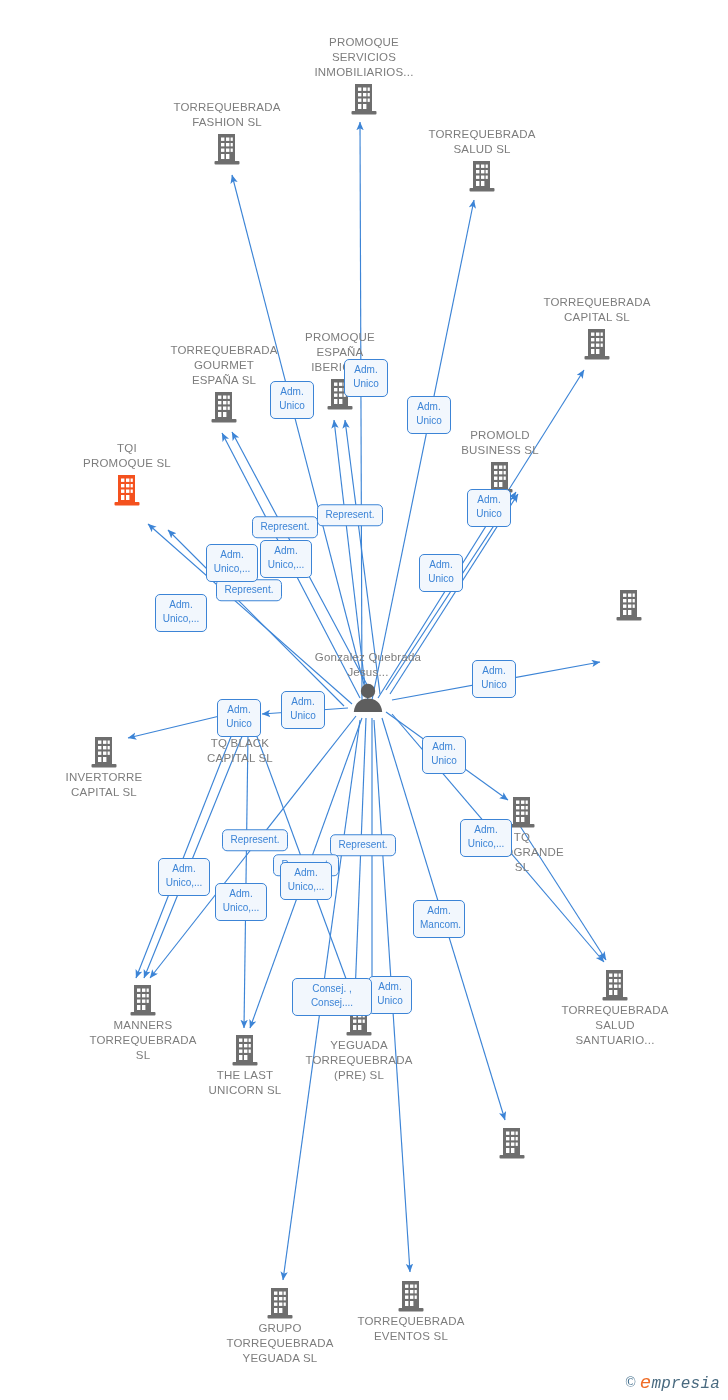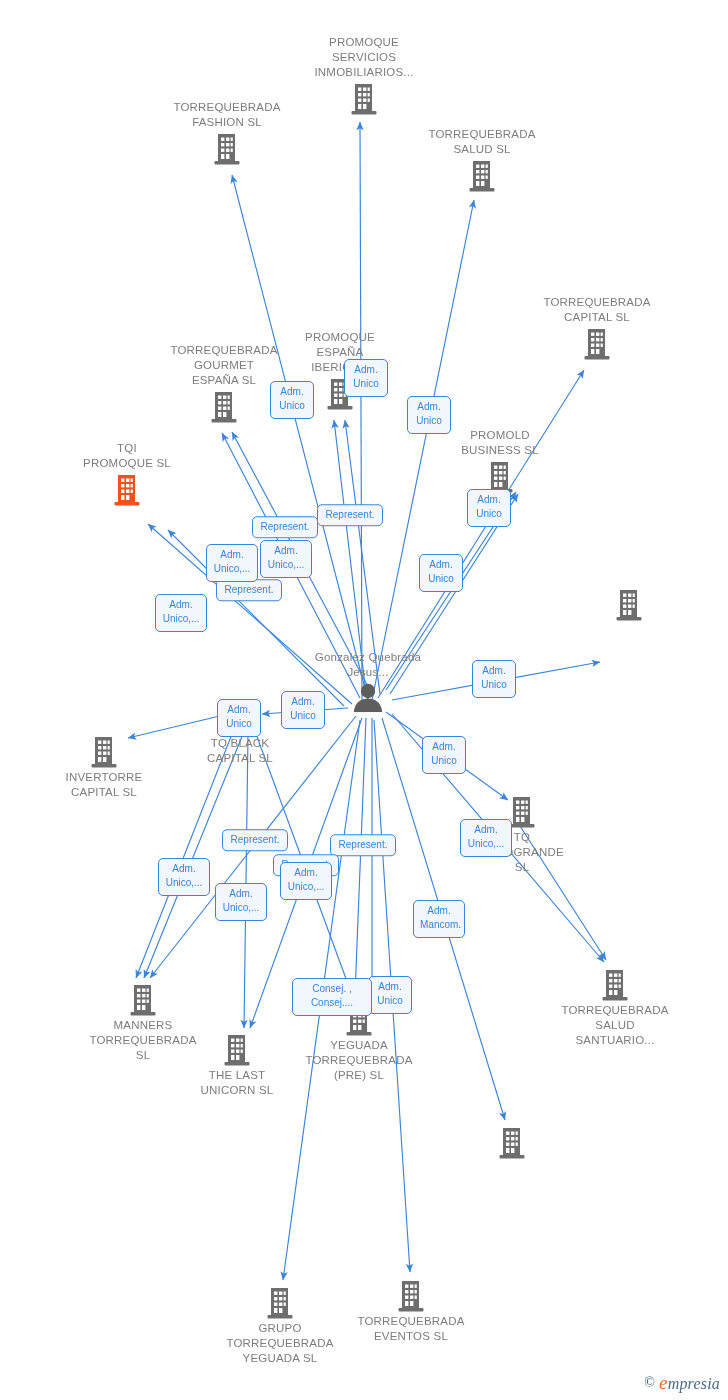--- a/index.html
+++ b/index.html
@@ -73,21 +73,21 @@
     user-select:none;
   }
   #watermark .c{
     font-size:14px;
     color:#3e6b8a;
     font-family:"Liberation Serif", serif;
   }
   #watermark .brand{
     font-size:16px;
     font-style:italic;
-    font-family:Liberation Serif, serif;
+    font-family:Liberation Mono, monospace;
     color:#4a6b80;
     letter-spacing:.2px;
   }
   #watermark .brand .e{color:#ef6c26;font-size:19px;}
 </style>
 </head>
 <body>
 
 <div id="stage">
 
@@ -401,21 +401,21 @@
               <rect x="14" y="16.5" width="3.4" height="3.4"></rect>
               <rect x="18.6" y="16.5" width="2.2" height="3.4"></rect>
               <rect x="9" y="22" width="3.4" height="5"></rect>
               <rect x="14" y="22" width="3.4" height="5"></rect>
             </g>
           </svg></span>
         <span class="label">TORREQUEBRADA
 SALUD
 SANTUARIO...</span>
       </div>
-      <div class="node company" style="left: 237px; top: 1033px;">
+      <div class="node company" style="left: 245px; top: 1033px;">
         <span class="glyph"><svg width="30" height="34" viewBox="0 0 30 34" xmlns="http://www.w3.org/2000/svg">
             <rect x="6" y="2" width="17" height="27" fill="#6e6e6e"></rect>
             <rect x="2.5" y="29" width="25" height="3.4" rx="1" fill="#6e6e6e"></rect>
             <g fill="#ffffff">
               <rect x="9" y="5.5" width="3.4" height="3.4"></rect>
               <rect x="14" y="5.5" width="3.4" height="3.4"></rect>
               <rect x="18.6" y="5.5" width="2.2" height="3.4"></rect>
               <rect x="9" y="11" width="3.4" height="3.4"></rect>
               <rect x="14" y="11" width="3.4" height="3.4"></rect>
               <rect x="18.6" y="11" width="2.2" height="3.4"></rect>

